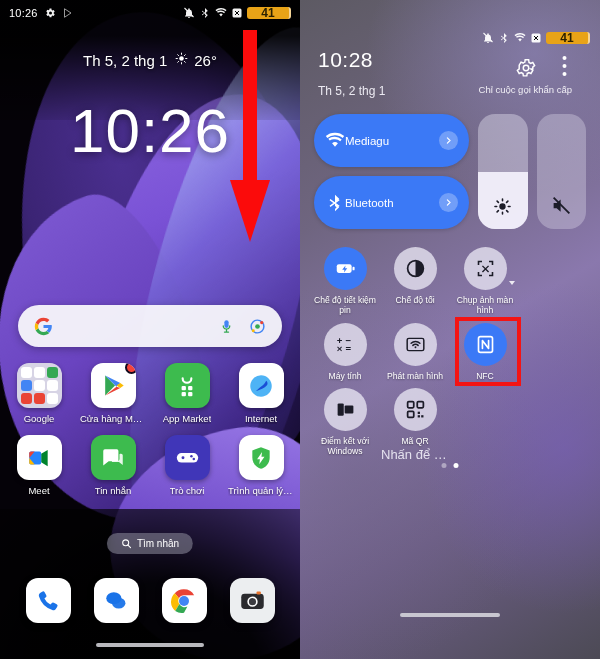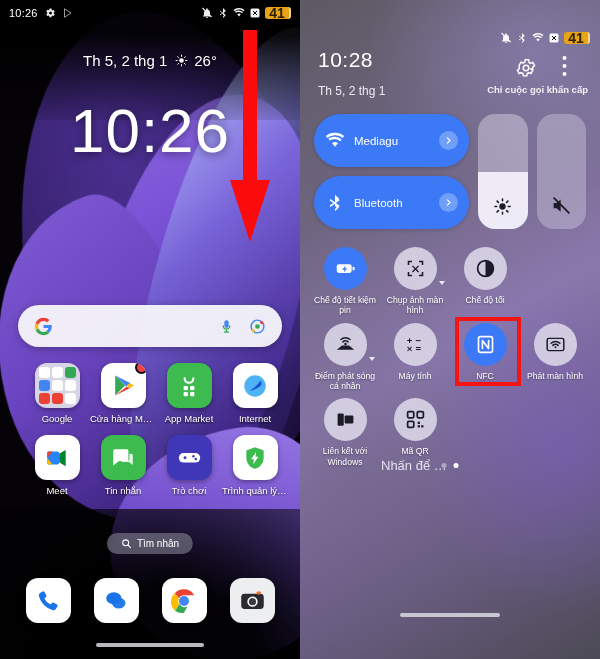--- a/index.html
+++ b/index.html
@@ -64,32 +64,32 @@
     position: absolute; left: 0; top: 0; width: 100%; height: 26px;
     display: flex; align-items: center; justify-content: space-between;
     padding: 0 9px; z-index: 20;
   }
   .sb-left { display: flex; align-items: center; gap: 6px; }
   .sb-time { color: #fff; font-size: 11px; letter-spacing: .2px; }
   .sb-right { display: flex; align-items: center; gap: 4px; }
   .sb-icon { width: 12px; height: 12px; display: inline-block; opacity: .95; }
   .battery {
     display: inline-flex; align-items: center; justify-content: center;
-    background: #e8a317; color: #2b2100; font-size: 14px; font-weight: bold;
-    width: 26px; height: 12px; border-radius: 3px;
+    background: #e8a317; color: #2b2100; font-size: 12px; font-weight: bold;
+    width: 44px; height: 12px; border-radius: 3px;
     border-right: 2px solid rgba(255,255,255,.55);
   }
 
   
   .lock-date {
     position: absolute; top: 52px; width: 100%; text-align: center;
     color: #fff; font-size: 15px; display: flex; align-items: center;
     justify-content: center; gap: 8px; z-index: 15; text-shadow: 0 1px 3px rgba(0,0,0,.6);
   }
-  .lock-temp { display: inline-flex; align-items: center; gap: 6px; }
+  .lock-temp { display: inline-flex; align-items: flex-start; gap: 6px; }
   .lock-clock {
     position: absolute; top: 95px; width: 100%; text-align: center;
     color: #fff; font-size: 62px; font-weight: 300; letter-spacing: 1px;
     z-index: 15; text-shadow: 0 2px 8px rgba(0,0,0,.45);
   }
 
   
   .gsearch {
     position: absolute; left: 18px; top: 305px; width: 264px; height: 42px;
     background: rgba(250,250,252,0.93); border-radius: 22px;
@@ -97,21 +97,21 @@
     box-shadow: 0 2px 8px rgba(0,0,0,.28);
   }
   .gsearch .spacer { flex: 1; }
   .gsearch .g-ic { margin-right: 6px; }
 
   
   .appgrid {
     position: absolute; left: 0; top: 363px; width: 100%; z-index: 14;
     display: flex; flex-direction: column; gap: 11px;
   }
-  .approw { display: flex; justify-content: flex-end; padding: 0 12px; }
+  .approw { display: flex; justify-content: space-between; padding: 0 6px; }
   .app { width: 66px; display: flex; flex-direction: column; align-items: center; gap: 5px; }
   .app-ic {
     width: 45px; height: 45px; border-radius: 12px; position: relative;
     display: flex; align-items: center; justify-content: center;
     box-shadow: 0 2px 5px rgba(0,0,0,.35); overflow: hidden;
   }
   .app-lbl {
     color: #fff; font-size: 9.5px; max-width: 66px; text-align: center;
     white-space: nowrap; overflow: hidden; text-overflow: ellipsis;
     text-shadow: 0 1px 3px rgba(0,0,0,.85);
@@ -169,30 +169,30 @@
     position: absolute; left: 18px; top: 48px; color: #fff;
     font-size: 21px; font-weight: 400; letter-spacing: .5px; z-index: 9;
   }
   .qs-date {
     position: absolute; left: 18px; top: 84px; color: #eceaf2;
     font-size: 12px; z-index: 9;
   }
   .qs-gear { position: absolute; left: 215px; top: 57px; z-index: 9; }
   .qs-menu { position: absolute; left: 262px; top: 55px; z-index: 9; }
   .qs-carrier {
-    position: absolute; right: 12px; top: 84px; color: #f0eef5;
-    font-size: 9.5px; z-index: 9; font-weight: bold;
+    position: absolute; right: 28px; top: 84px; color: #f0eef5;
+    font-size: 9.5px; z-index: 9;
   }
 
   
   .qs-top { position: absolute; left: 14px; top: 114px; width: 272px; display: flex; gap: 9px; z-index: 9; }
   .qs-pills { width: 157px; display: flex; flex-direction: column; gap: 9px; }
   .pill {
     height: 53px; border-radius: 27px; background: #3b79f6;
-    display: flex; align-items: center; padding: 0 11px; gap: 9px;
+    display: flex; align-items: center; padding: 0 11px; 
     box-shadow: 0 1px 4px rgba(0,0,0,.18);
   }
   .pill-lbl {
     color: #fff; font-size: 11.5px; flex: 1; white-space: nowrap;
     overflow: hidden; text-overflow: clip;
   }
   .pill-chev {
     width: 19px; height: 19px; border-radius: 50%;
     background: rgba(255,255,255,0.28);
     display: flex; align-items: center; justify-content: center; flex-shrink: 0;
@@ -573,94 +573,81 @@
             <svg width="21" height="21" viewBox="0 0 24 24" fill="#fff">
                 <rect x="2" y="7" width="17" height="10" rx="2.4"></rect>
                 <rect x="20" y="10" width="2.4" height="4" rx="1"></rect>
                 <path d="M12 8.5l-3.8 5h2.6l-.5 3 3.7-4.8h-2.5z" fill="#3b79f6"></path>
               </svg>
           </div>
           <span class="tile-lbl">Chế độ tiết kiệm pin</span>
         </div>
         <div class="tile">
           <div class="tile-ic">
+            <svg width="21" height="21" viewBox="0 0 24 24">
+                <circle cx="12" cy="12" r="9" fill="none" stroke="#1c1c28" stroke-width="2"></circle>
+                <path d="M12 3a9 9 0 010 18z" fill="#1c1c28"></path>
+              </svg>
+          </div>
+          <span class="tile-lbl">Chế độ tối</span>
+        </div>
+        <div class="tile">
+          <div class="tile-ic">
             <svg width="21" height="21" viewBox="0 0 24 24" fill="none" stroke="#1c1c28" stroke-width="1.8">
                 <path d="M4 8V4h4M20 8V4h-4M4 16v4h4M20 16v4h-4"></path>
                 <path d="M8.5 9l7 7M15.5 9l-7 7" stroke-width="1.6"></path>
               </svg>
           </div>
           <span class="tile-lbl">Chụp ảnh màn hình</span>
           <span class="tile-caret"></span>
         </div>
-        <div class="tile">
-          <div class="tile-ic">
-            <svg width="21" height="21" viewBox="0 0 24 24">
-                <circle cx="12" cy="12" r="9" fill="none" stroke="#1c1c28" stroke-width="2"></circle>
-                <path d="M12 3a9 9 0 010 18z" fill="#1c1c28"></path>
-              </svg>
-          </div>
-          <span class="tile-lbl">Chế độ tối</span>
-        </div>
       </div>
 
       <div class="qs-row">
-        <div class="tile">
-          <div class="tile-ic">
-            <svg width="21" height="21" viewBox="0 0 24 24" fill="#1c1c28">
-                <path d="M2 18l6-5h8l6 5z"></path>
-                <g fill="none" stroke="#1c1c28" stroke-width="1.7" stroke-linecap="round">
-                  <path d="M9 9a4.3 4.3 0 016 0M6.8 6.3a7.5 7.5 0 0110.4 0"></path>
-                </g>
-                <circle cx="12" cy="11.5" r="1.4"></circle>
-              </svg>
-          </div>
-          <span class="tile-lbl">Điểm phát sóng cá nhân</span>
-          <span class="tile-caret"></span>
-        </div>
         <div class="tile">
           <div class="tile-ic">
             <svg width="21" height="21" viewBox="0 0 24 24" fill="#1c1c28" font-family="sans-serif">
                 <text x="2" y="11" font-size="11" font-weight="bold">+</text>
                 <text x="12" y="11" font-size="11" font-weight="bold">−</text>
                 <text x="2" y="21" font-size="11" font-weight="bold">×</text>
                 <text x="12" y="21" font-size="11" font-weight="bold">=</text>
               </svg>
           </div>
           <span class="tile-lbl">Máy tính</span>
         </div>
         <div class="tile">
-          <div class="tile-ic on">
-            <svg width="21" height="21" viewBox="0 0 24 24" fill="none" stroke="#fff" stroke-width="1.9">
-                <rect x="4" y="3" width="16" height="18" rx="2.2"></rect>
-                <path d="M8.5 16.5v-9l7 9v-9" stroke-linecap="round" stroke-linejoin="round"></path>
-              </svg>
-          </div>
-          <span class="tile-lbl">NFC</span>
-        </div>
-        <div class="tile">
           <div class="tile-ic">
             <svg width="21" height="21" viewBox="0 0 24 24" fill="none" stroke="#1c1c28" stroke-width="1.7">
                 <rect x="2.5" y="5" width="19" height="14" rx="2"></rect>
                 <path d="M9 13a4.2 4.2 0 016 0M7 10.5a7.4 7.4 0 0110 0" stroke-linecap="round"></path>
                 <circle cx="12" cy="15.2" r="1.1" fill="#1c1c28" stroke="none"></circle>
               </svg>
           </div>
           <span class="tile-lbl">Phát màn hình</span>
         </div>
+        <div class="tile">
+          <div class="tile-ic on">
+            <svg width="21" height="21" viewBox="0 0 24 24" fill="none" stroke="#fff" stroke-width="1.9">
+                <rect x="4" y="3" width="16" height="18" rx="2.2"></rect>
+                <path d="M8.5 16.5v-9l7 9v-9" stroke-linecap="round" stroke-linejoin="round"></path>
+              </svg>
+          </div>
+          <span class="tile-lbl">NFC</span>
+        </div>
       </div>
 
       <div class="qs-row">
         <div class="tile">
           <div class="tile-ic">
             <svg width="21" height="21" viewBox="0 0 24 24" fill="#1c1c28">
                 <rect x="3" y="5" width="7" height="14" rx="1.4"></rect>
                 <rect x="11" y="7.5" width="10" height="9" rx="1.2"></rect>
               </svg>
           </div>
-          <span class="tile-lbl">Liên kết với Windows</span>
+          <span class="tile-lbl">Điểm kết với Windows</span>
         </div>
         <div class="tile">
           <div class="tile-ic">
             <svg width="21" height="21" viewBox="0 0 24 24" fill="#1c1c28">
                 <rect x="3" y="3" width="7" height="7" rx="1.3" fill="none" stroke="#1c1c28" stroke-width="2"></rect>
                 <rect x="14" y="3" width="7" height="7" rx="1.3" fill="none" stroke="#1c1c28" stroke-width="2"></rect>
                 <rect x="3" y="14" width="7" height="7" rx="1.3" fill="none" stroke="#1c1c28" stroke-width="2"></rect>
                 <rect x="14.5" y="14.5" width="2.6" height="2.6"></rect>
                 <rect x="18.5" y="18.5" width="2.6" height="2.6"></rect>
                 <rect x="14.5" y="18.5" width="2.6" height="2.6"></rect>

